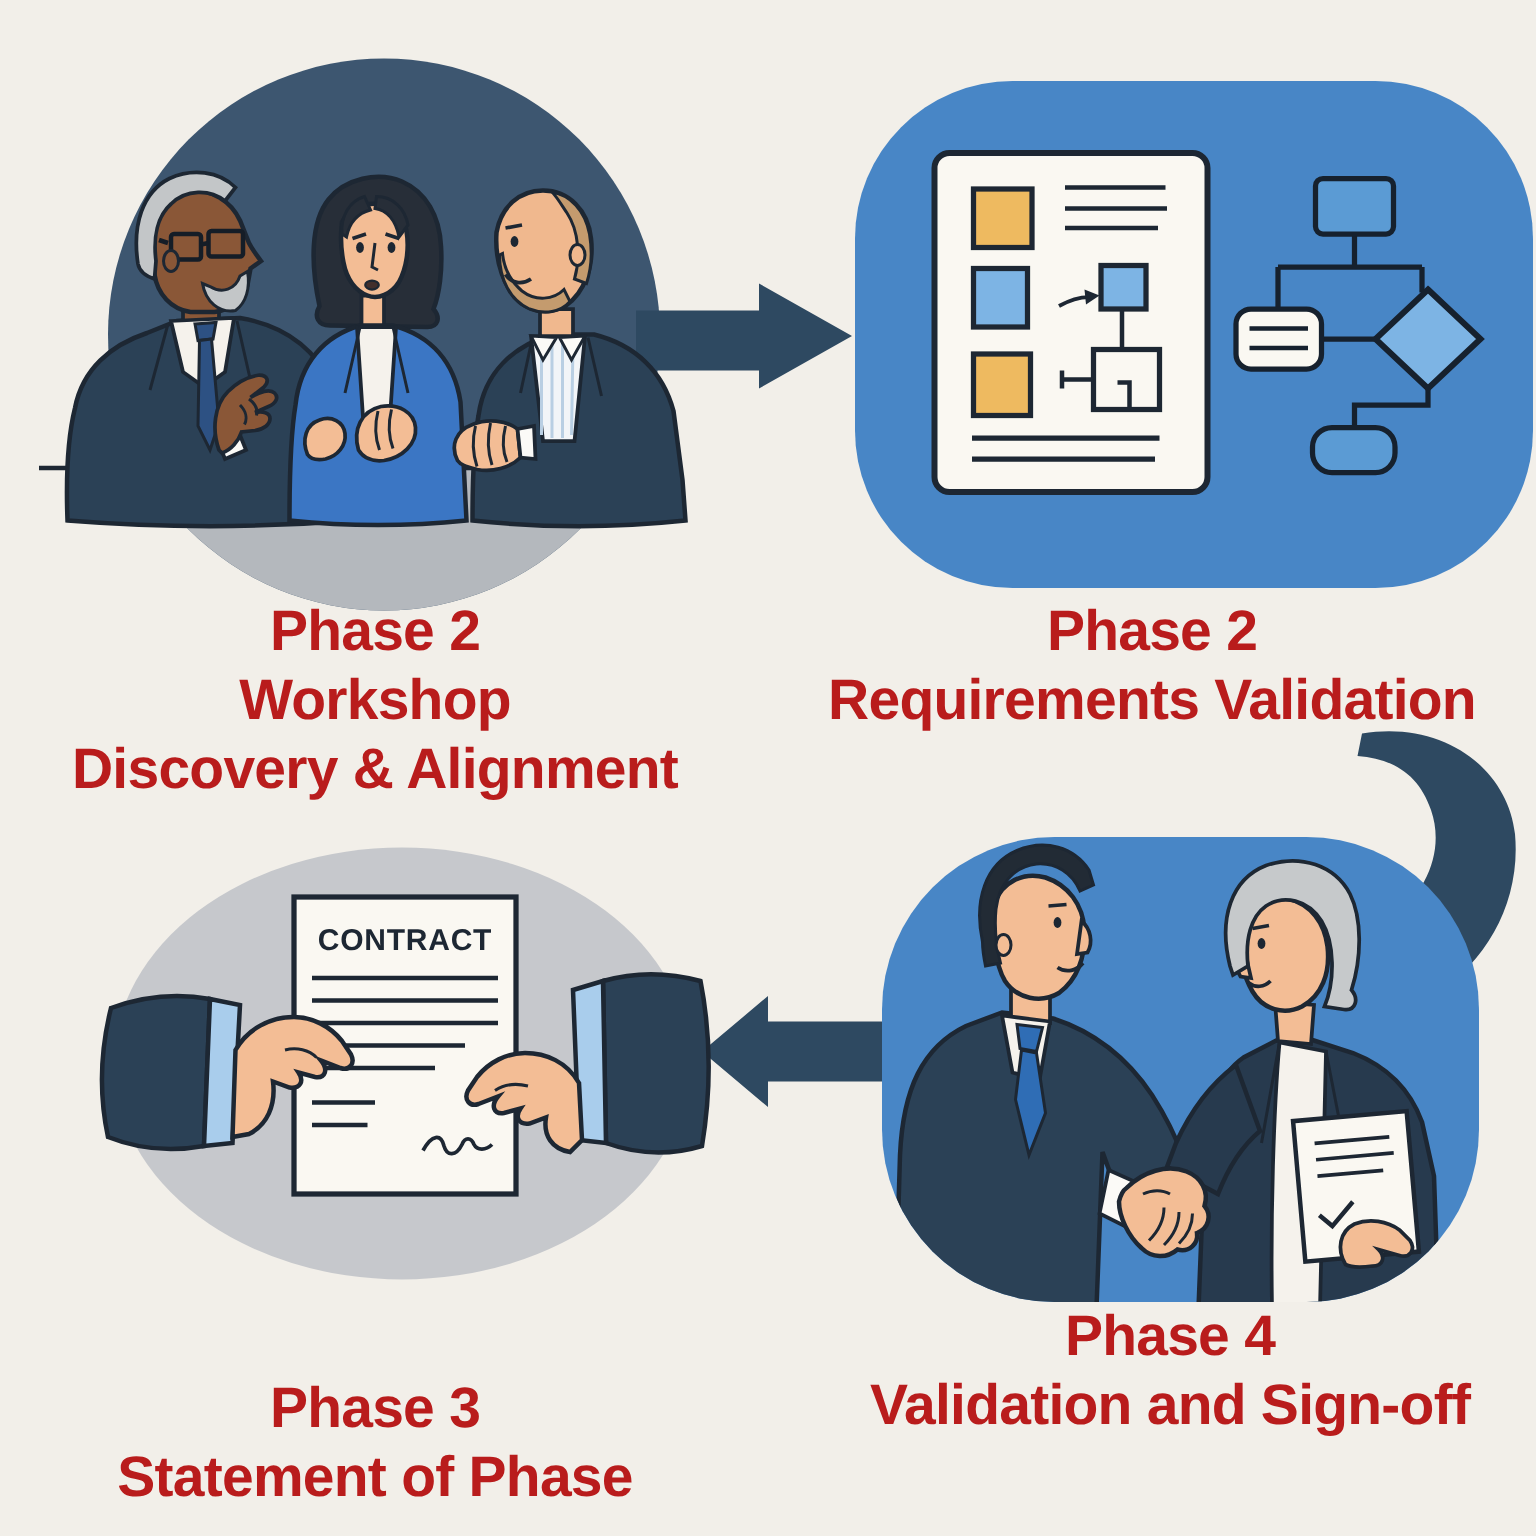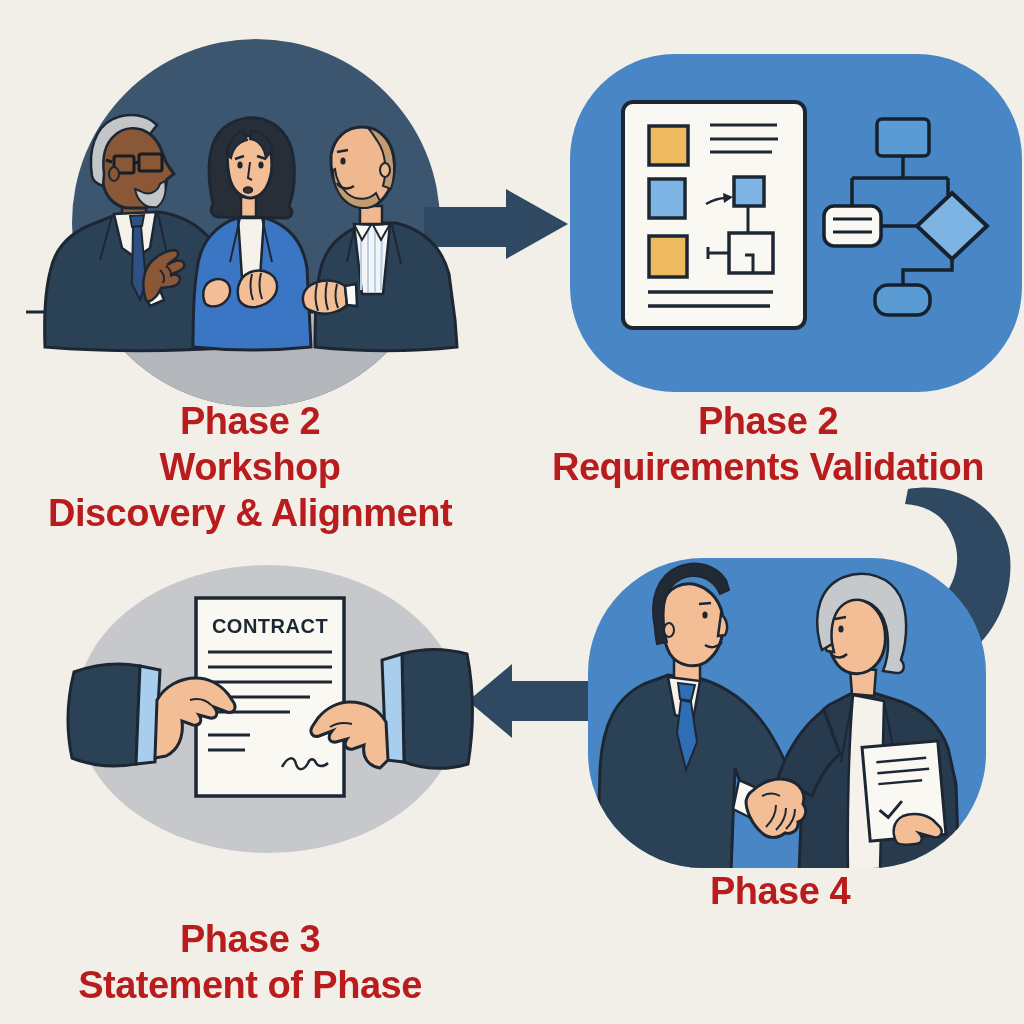--- a/index.html
+++ b/index.html
@@ -230,15 +230,16 @@
   <span>Requirements Validation</span>
 </div>
 
 <div class="phase-label lbl-bl">
   <span>Phase 3</span>
   <span>Statement of Phase</span>
 </div>
 
 <div class="phase-label lbl-br">
   <span>Phase 4</span>
+  <span>Validation and Sign-off</span>
 </div>
 
 </div>
 
 </body></html>

